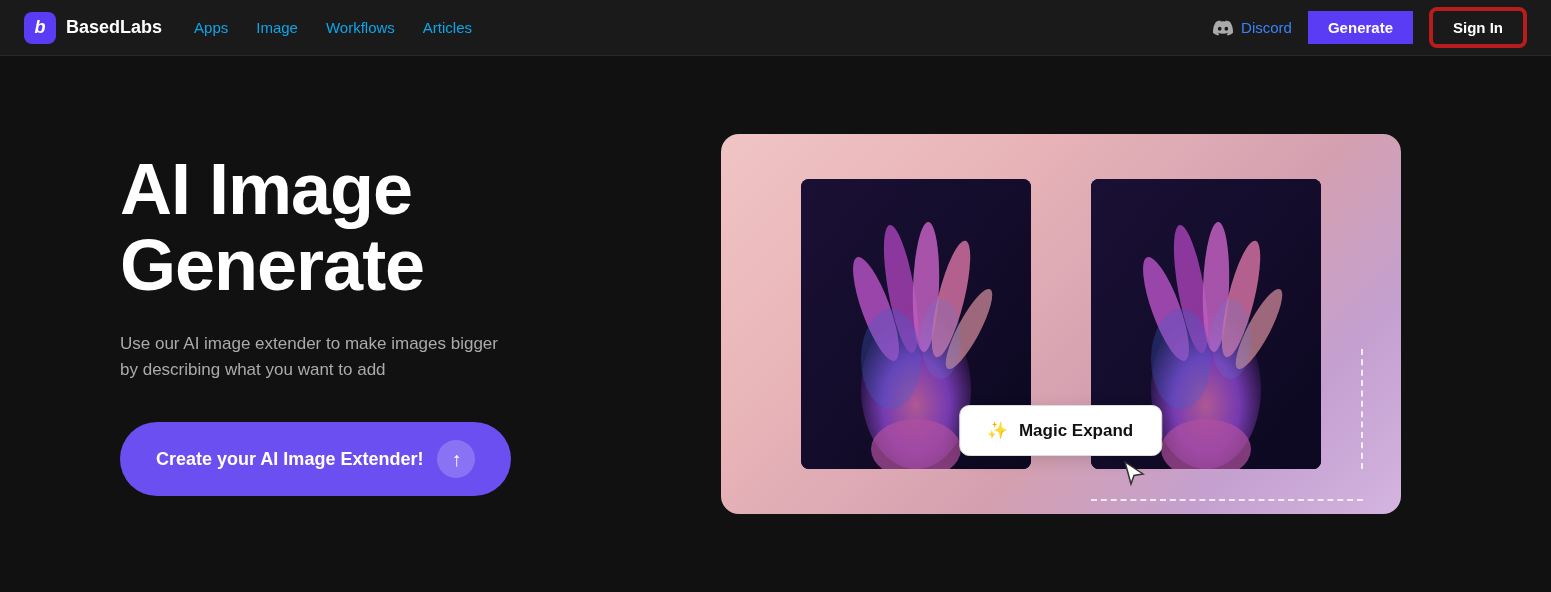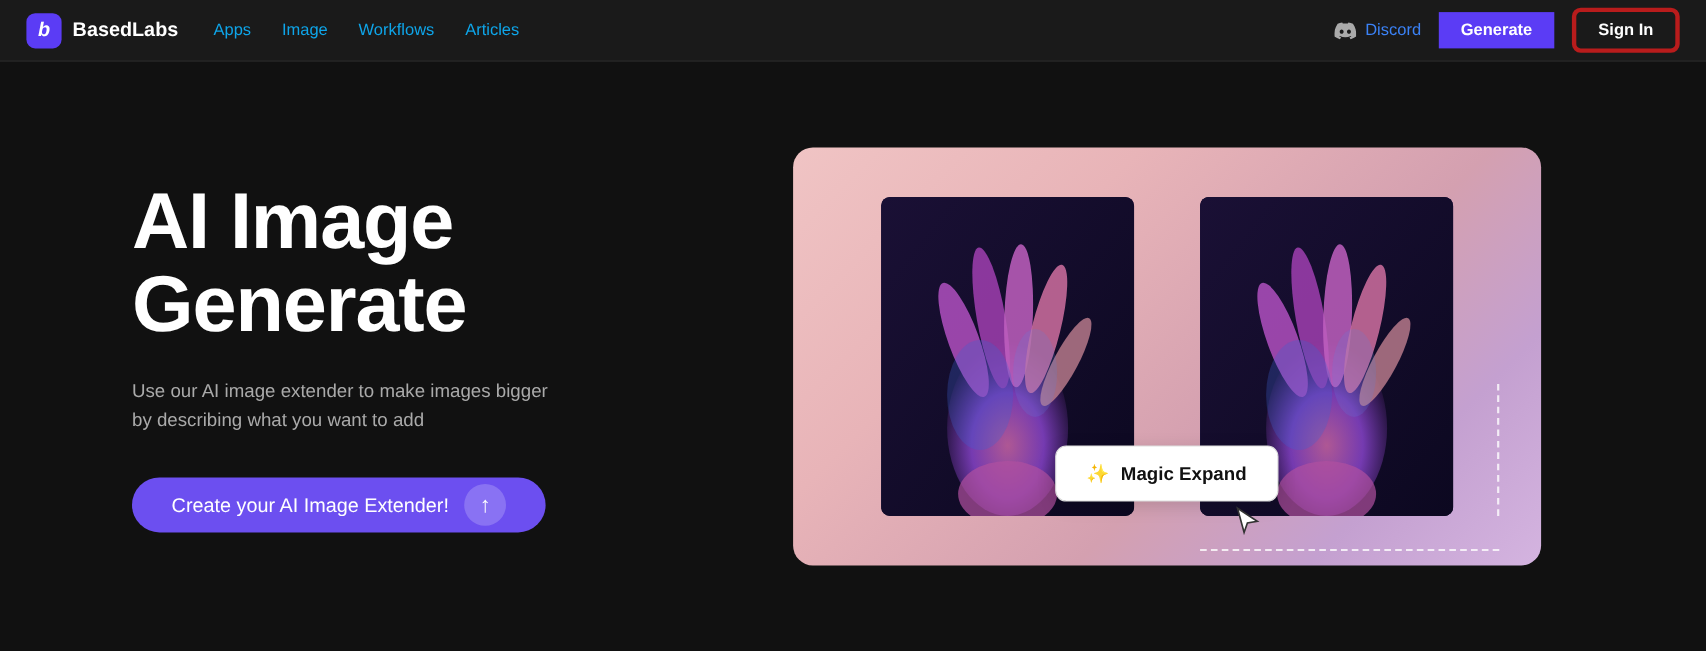--- a/index.html
+++ b/index.html
@@ -139,23 +139,23 @@
     }
 
     .cta-btn {
       display: inline-flex;
       align-items: center;
       gap: 14px;
       background: #6c4ff0;
       color: #fff;
       border: none;
       border-radius: 50px;
-      padding: 6px 36px;
+      padding: 18px 36px;
       font-size: 18px;
-      font-weight: 400;
+      font-weight: 700;
       cursor: pointer;
     }
 
     .cta-icon {
       width: 38px;
       height: 38px;
       background: rgba(255,255,255,0.2);
       border-radius: 50%;
       display: flex;
       align-items: center;

